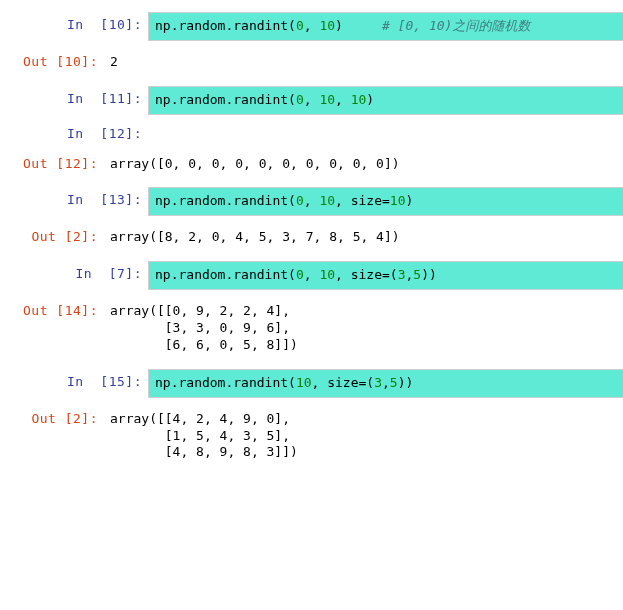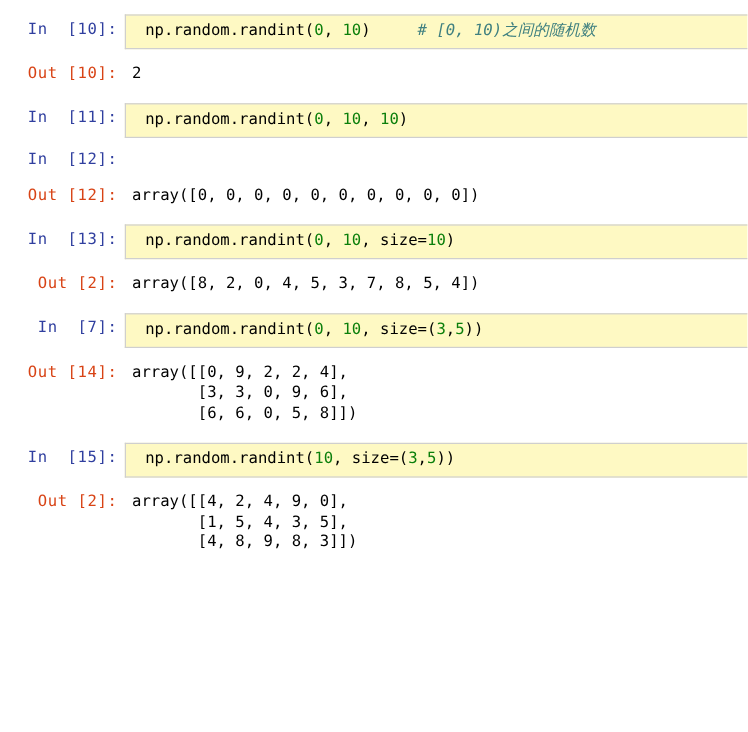--- a/index.html
+++ b/index.html
@@ -10,38 +10,38 @@
     line-height: 1.3;
     color: #000;
     background: #fff;
     width: 623px;
   }
   .cell {
     display: flex;
     align-items: flex-start;
     margin: 0;
   }
-  .input-cell { margin-top: 6px; }
+  .input-cell { margin-top: 6px; margin-left: 44px; }
   .output-cell { margin-top: 8px; margin-bottom: 10px; }
   .prompt {
     flex: 0 0 98px;
     text-align: right;
     padding: 5px 6px 0 0;
     white-space: pre;
     letter-spacing: 0.5px;
   }
   .prompt-in  { color: #303F9F; }
   .prompt-out { color: #D84315; text-align: right; }
   .code-area {
     flex: 1 1 auto;
-    background: #fef9c3;
+    background: #5eead4;
     border: 1px solid #cfcfcf;
     border-top-color: #cfcfcf;
     border-right: none;
-    padding: 5px 16px;
+    padding: 5px 6px;
     white-space: pre;
     overflow: hidden;
   }
   .out-area {
     flex: 1 1 auto;
     padding: 5px 6px;
     white-space: pre;
   }
   .tok-fn  { color: #000; }
   .tok-num { color: #0b7f0b; }

